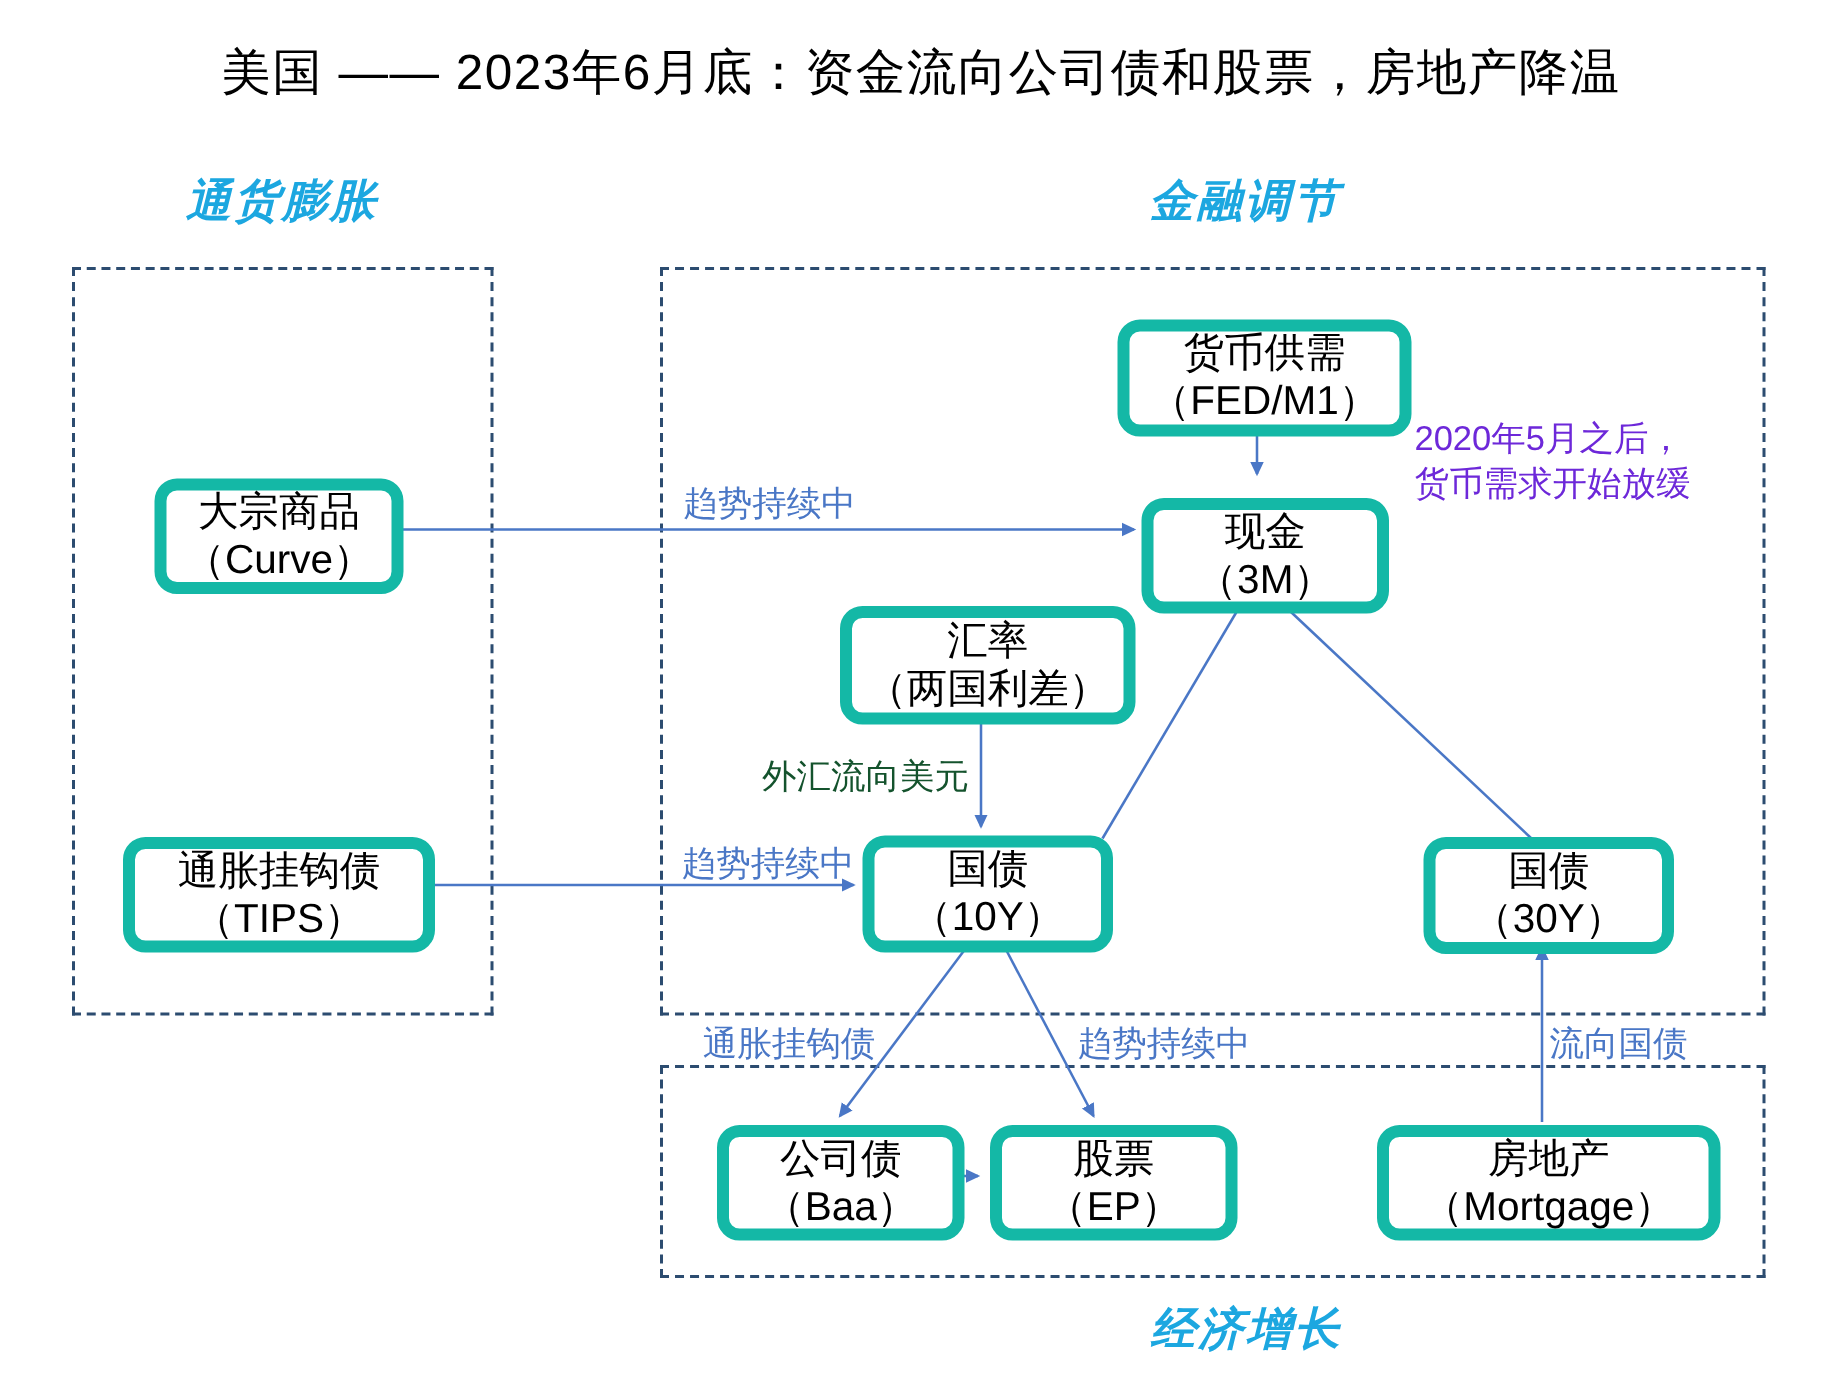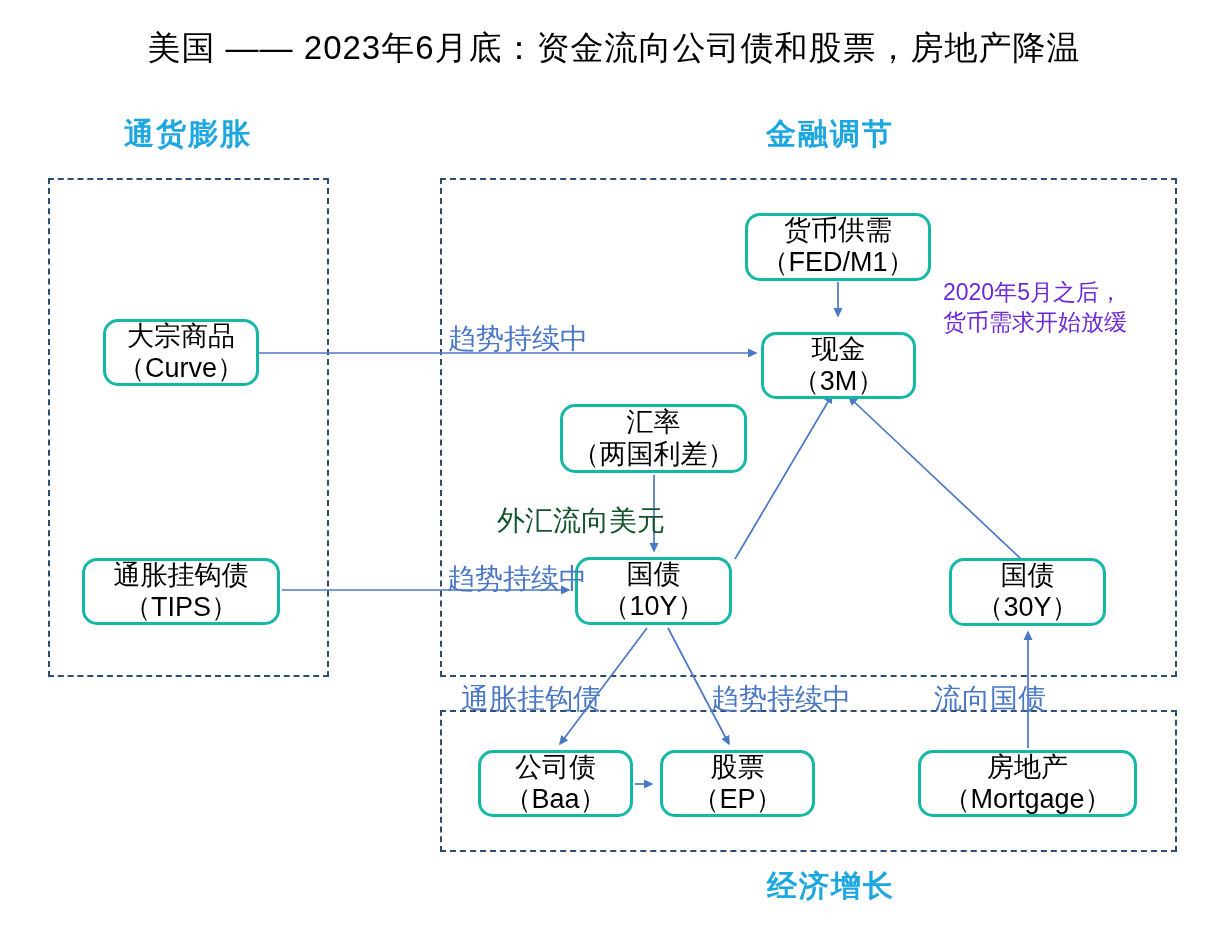--- a/index.html
+++ b/index.html
@@ -7,29 +7,29 @@
     position:relative;width:1228px;height:930px;background:#ffffff;overflow:hidden;
     font-family:"Liberation Sans","DejaVu Sans",sans-serif;color:#000;
   }
   .title{
     position:absolute;top:26px;left:0;width:100%;text-align:center;
     font-size:33px;font-weight:500;letter-spacing:1px;z-index:2;
   }
   .section-box{position:absolute;border:2px dashed #2c4c70;z-index:0;background:transparent;}
   .section-label{
     position:absolute;color:#1ca7e0;font-size:30px;font-weight:700;
-    text-align:center;white-space:nowrap;z-index:2;letter-spacing:2px;
+    text-align:center;white-space:nowrap;z-index:2;letter-spacing:2px;font-style:italic;
   }
   .node{
-    position:absolute;background:#fff;border:3px solid #14b8a6;border-radius:15px;
+    position:absolute;background:#fff;border:8px solid #14b8a6;border-radius:15px;
     display:flex;flex-direction:column;align-items:center;justify-content:center;
     font-size:27px;line-height:1.18;z-index:2;text-align:center;white-space:nowrap;
   }
   .arrow-label{
-    position:absolute;color:#4a77c6;font-size:28px;white-space:nowrap;
+    position:absolute;color:#4a77c6;font-size:23px;white-space:nowrap;
     text-align:center;z-index:3;
   }
   .arrow-label.red{color:#14532d;}
   .annotation{
     position:absolute;color:#6d28d9;font-size:23px;line-height:1.3;z-index:3;
   }
   .annotation span{display:block;}
   svg.arrows{position:absolute;left:0;top:0;z-index:1;}
 </style>
 </head>
@@ -104,20 +104,20 @@
   <div class="node" style="left:918px;top:750px;width:213px;height:61px;">
     <span>房地产</span>
     <span>（Mortgage）</span>
   </div>
 
   <div class="arrow-label" style="left:448px;top:320px;width:130px;">趋势持续中</div>
   <div class="arrow-label" style="left:447px;top:560px;width:130px;">趋势持续中</div>
   <div class="arrow-label red" style="left:497px;top:502px;width:160px;">外汇流向美元</div>
   <div class="arrow-label" style="left:461px;top:680px;width:130px;">通胀挂钩债</div>
   <div class="arrow-label" style="left:711px;top:680px;width:130px;">趋势持续中</div>
-  <div class="arrow-label" style="left:934px;top:680px;width:110px;">流向国债</div>
+  <div class="arrow-label" style="left:1024px;top:680px;width:110px;">流向国债</div>
 
   <div class="annotation" style="left:943px;top:278px;width:230px;">
     <span>2020年5月之后，</span>
     <span>货币需求开始放缓</span>
   </div>
 
 </div>
 
 </body></html>

